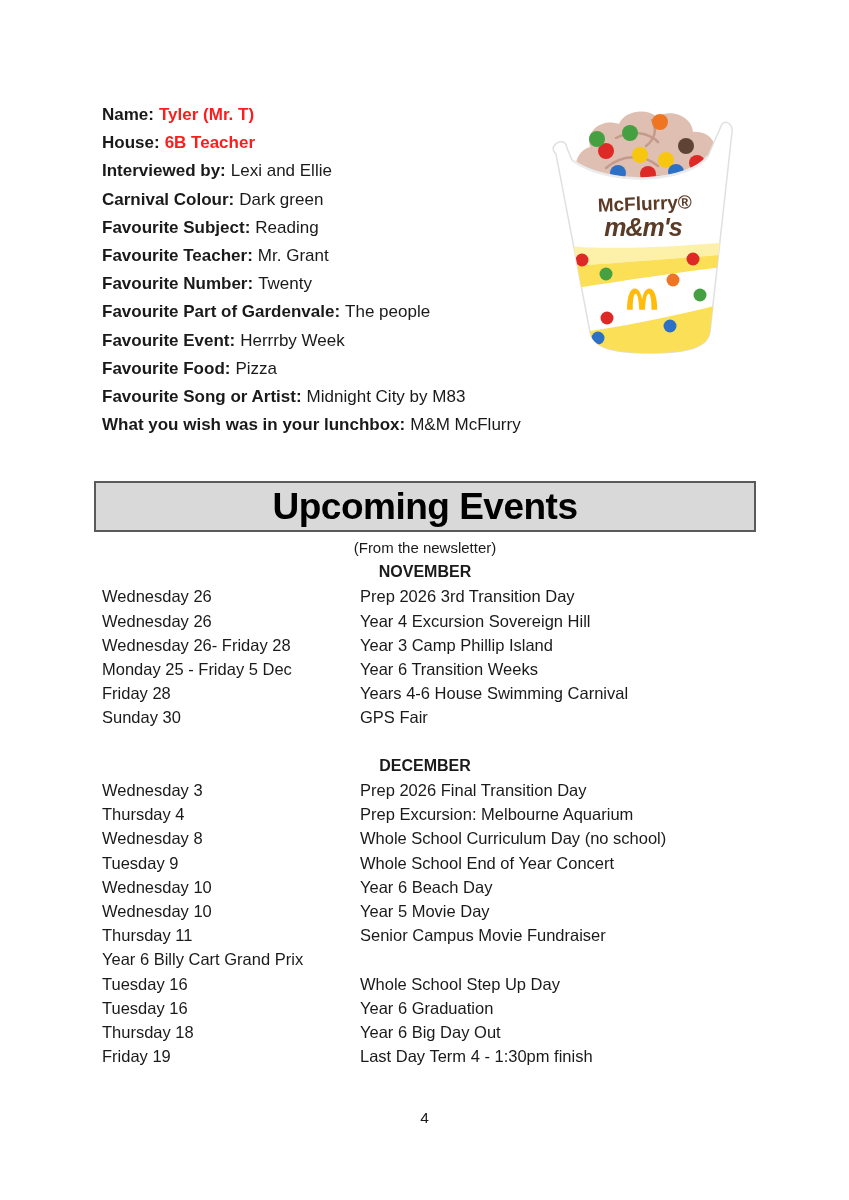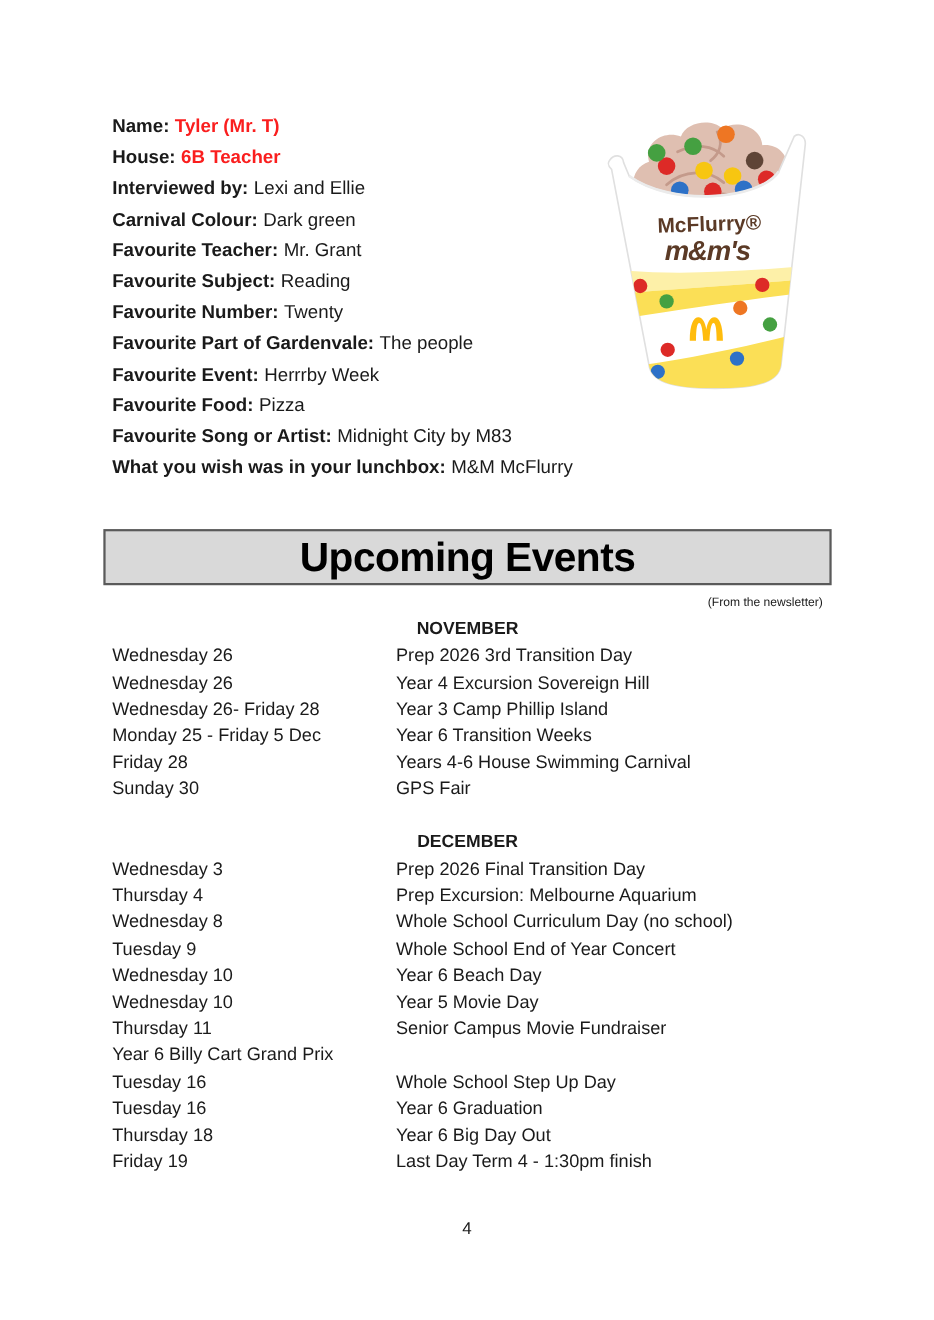--- a/index.html
+++ b/index.html
@@ -31,21 +31,21 @@
   .events-box{
     position:absolute;left:94px;top:481px;width:662px;height:51px;
     box-sizing:border-box;background:var(--box_fill);
     border:2px solid var(--box_border);
     display:flex;align-items:center;justify-content:center;
   }
   .events-title{font-size:37px;font-weight:900;letter-spacing:-0.5px;color:#000;}
 
   
   .events-flow{position:absolute;left:102px;top:536px;width:646px;line-height:24.2px;font-size:16.5px;}
-  .ev-subtitle{text-align:right;font-size:11px;}
+  .ev-subtitle{text-align:center;font-size:15px;}
   .ev-month{text-align:center;font-weight:700;font-size:16px;}
   .ev-row{display:flex;}
   .ev-date{width:258px;flex:none;}
   .ev-desc{flex:1;}
   .ev-gap{height:24.2px;}
   .italic{}
 
   .page-num{position:absolute;top:1106px;left:0;width:849px;text-align:center;font-size:15.5px;line-height:24px;}
 </style>
 </head>
@@ -65,25 +65,25 @@
 
       <div class="p-line">
         <span class="p-label">Interviewed by:</span><span class="p-value">Lexi and Ellie</span>
       </div>
 
       <div class="p-line">
         <span class="p-label">Carnival Colour:</span><span class="p-value">Dark green</span>
       </div>
 
       <div class="p-line">
+        <span class="p-label">Favourite Subject:</span><span class="p-value">Reading</span>
+      </div>
+
+      <div class="p-line">
         <span class="p-label">Favourite Teacher:</span><span class="p-value">Mr. Grant</span>
-      </div>
-
-      <div class="p-line">
-        <span class="p-label">Favourite Subject:</span><span class="p-value">Reading</span>
       </div>
 
       <div class="p-line">
         <span class="p-label">Favourite Number:</span><span class="p-value">Twenty</span>
       </div>
 
       <div class="p-line">
         <span class="p-label">Favourite Part of Gardenvale:</span><span class="p-value">The people</span>
       </div>
 

